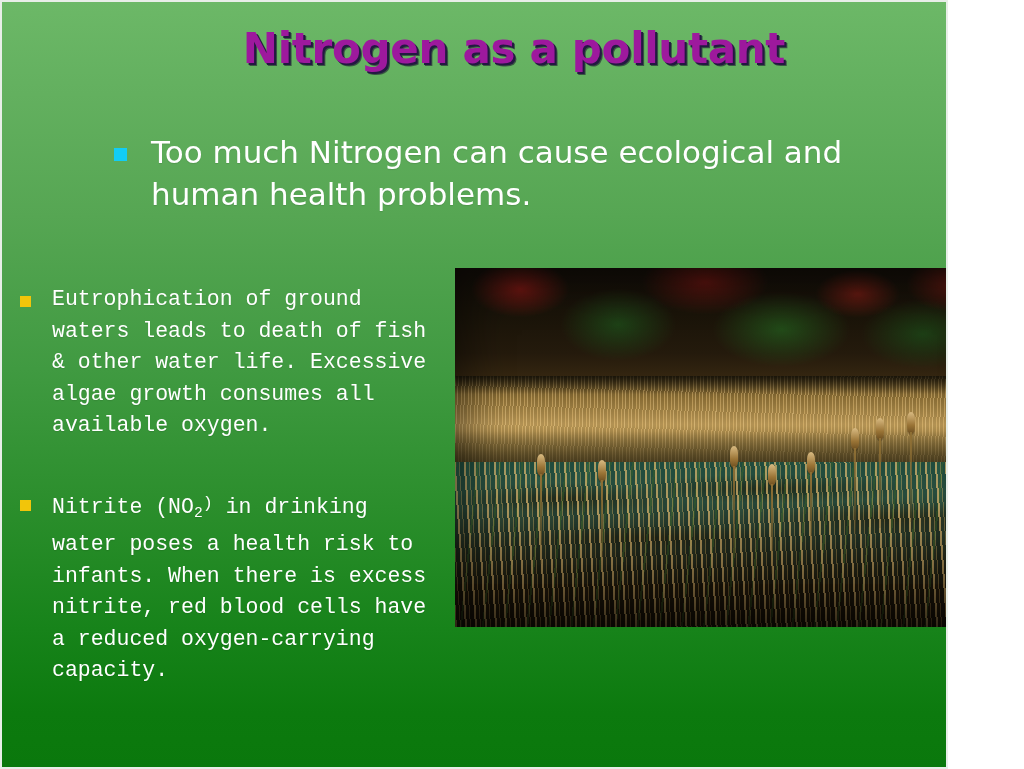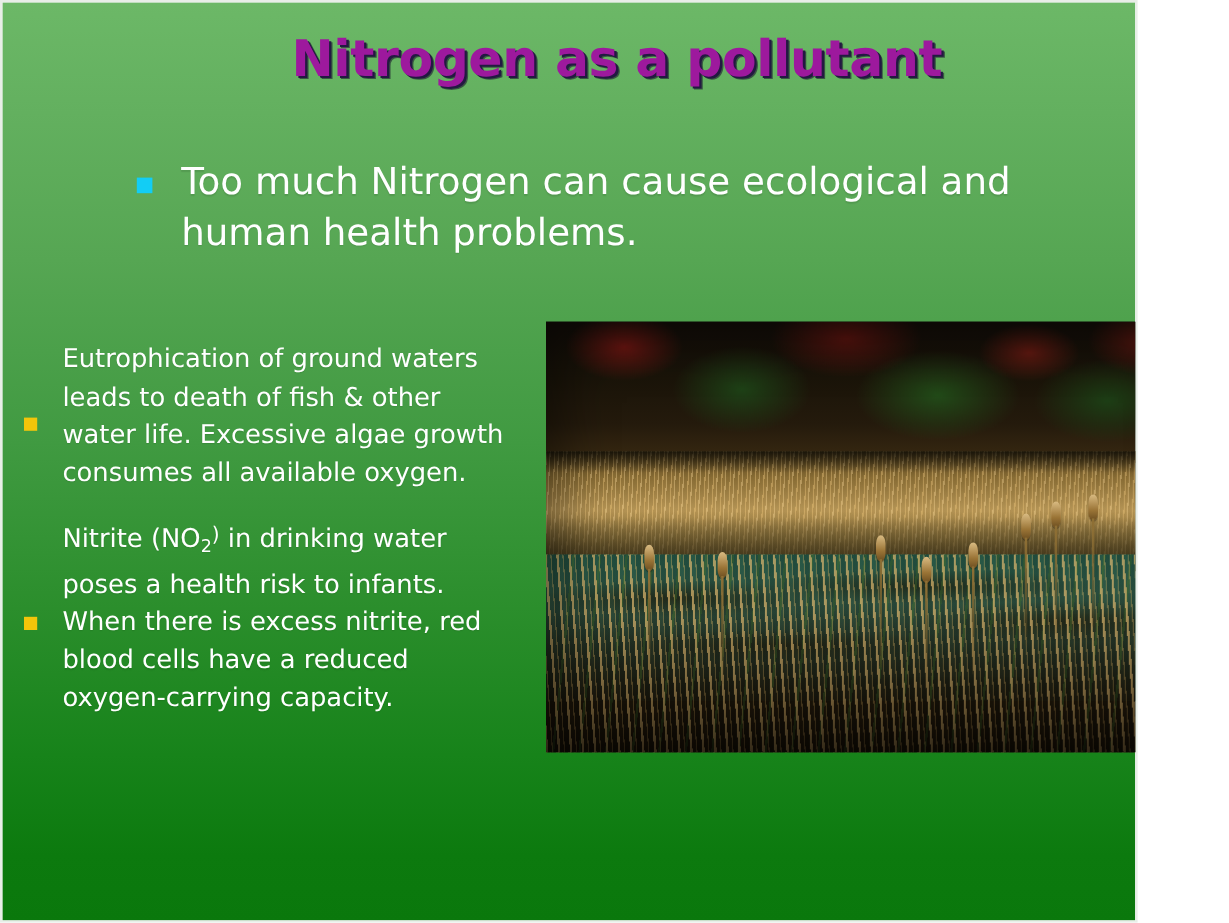--- a/index.html
+++ b/index.html
@@ -70,24 +70,25 @@
 
   
   .left-col {
     position: absolute;
     left: 18px;
     top: 282px;
     width: 412px;
   }
   .sub-bullet {
     display: flex;
-    align-items: center;
+    align-items: flex-start;
+    font-family: Liberation Mono, monospace;
   }
   .sub-bullet + .sub-bullet {
-    margin-top: 20px;
+    margin-top: 46px;
   }
   .sq-gold {
     flex: 0 0 auto;
     width: 11px;
     height: 11px;
     background: #f2c50a;
     margin-top: 12px;
     margin-right: 21px;
   }
   .sub-bullet-text {

